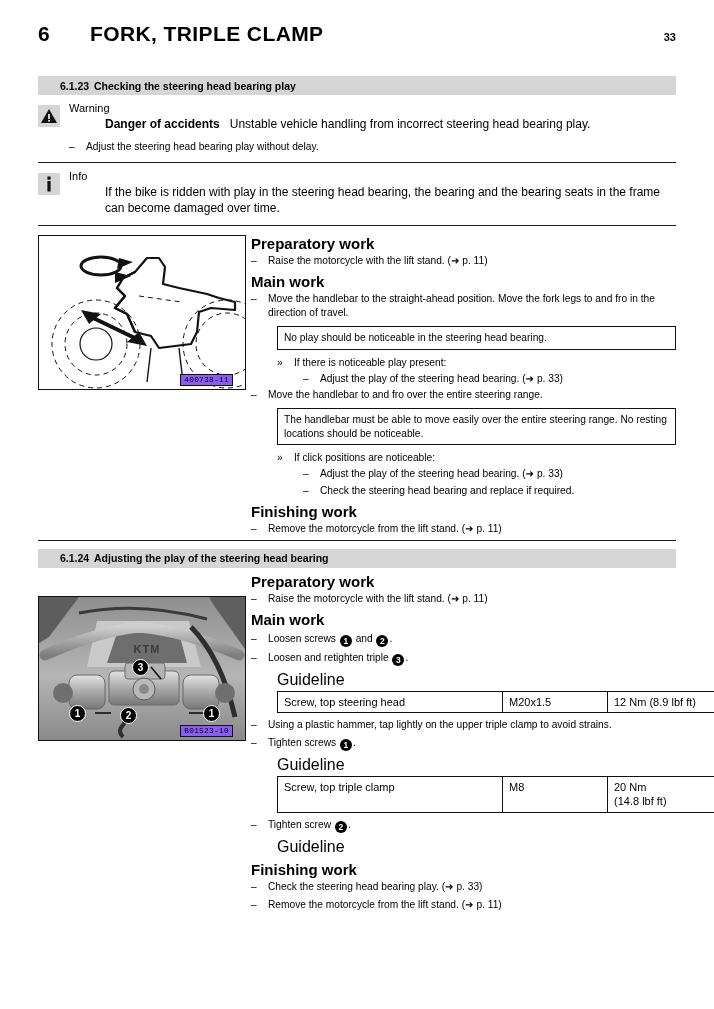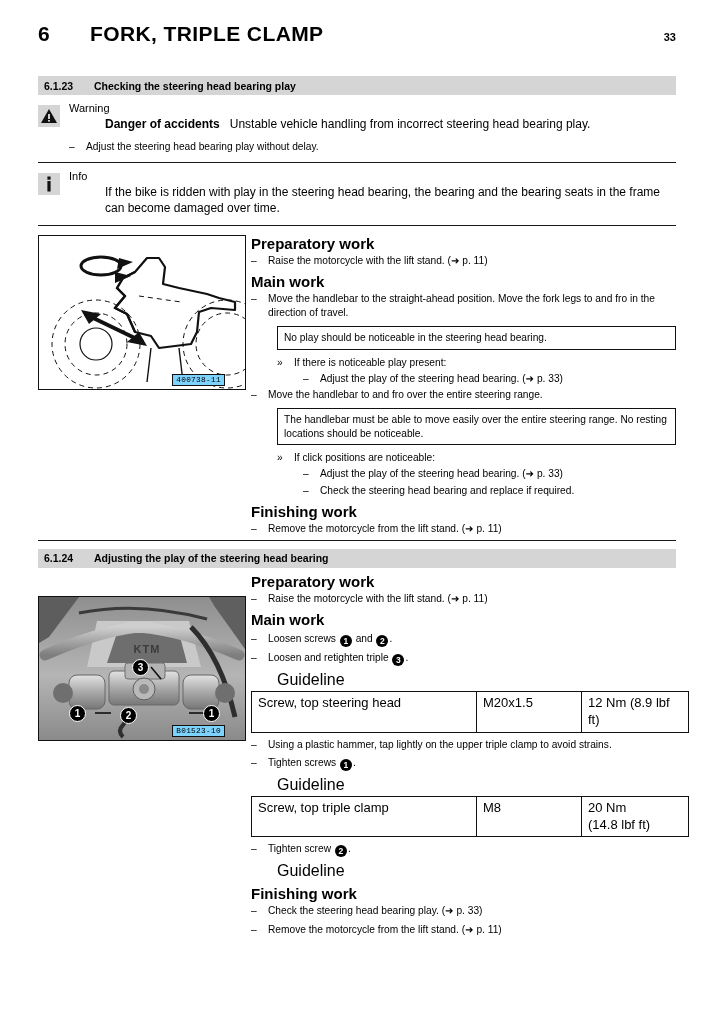--- a/index.html
+++ b/index.html
@@ -53,21 +53,21 @@
     background: #d5d5d5;
     height: 19px;
     display: flex;
     align-items: center;
     font-size: 10.5px;
     font-weight: bold;
     margin-top: 10px;
   }
   .section-band .sec-num {
     width: 56px;
-    padding-left: 6px;
+    padding-left: 22px;
     box-sizing: border-box;
   }
   .section-band .sec-title { flex: 1; }
 
   
   .admon {
     border-bottom: 1px solid #1a1a1a;
     padding: 7px 0 8px 0;
     display: flex;
     align-items: flex-start;
@@ -140,23 +140,23 @@
   .figure {
     border: 1px solid #111;
     position: relative;
     background: #ffffff;
     box-sizing: border-box;
   }
   .fig-line { height: 155px; }
   .fig-photo { height: 145px; background: #b9b9b9; overflow: hidden; }
   .fig-caption {
     position: absolute;
-    right: 20px;
+    right: 12px;
     bottom: 3px;
-    background: #7dd3fc;
+    background: #8b5cf6;
     border: 1px solid #111;
     font-size: 7.8px;
     font-family: "Liberation Mono", monospace;
     padding: 1px 3px;
     letter-spacing: 0.3px;
   }
 
   
   .notebox {
     border: 1px solid #111;
@@ -167,22 +167,23 @@
     box-sizing: border-box;
   }
 
   
   .guideline-label {
     font-size: 16px;
     margin: 5px 0 2px 26px;
   }
   table.spec {
     border-collapse: collapse;
+    margin-left: 26px;
     width: 398px;
-    font-size: 13px;
+    font-size: 11px;
     table-layout: fixed;
   }
   table.spec td {
     border: 1px solid #111;
     padding: 3px 6px;
     vertical-align: top;
     line-height: 1.3;
   }
   table.spec td.c1 { width: 212px; }
   table.spec td.c2 { width: 92px; }

